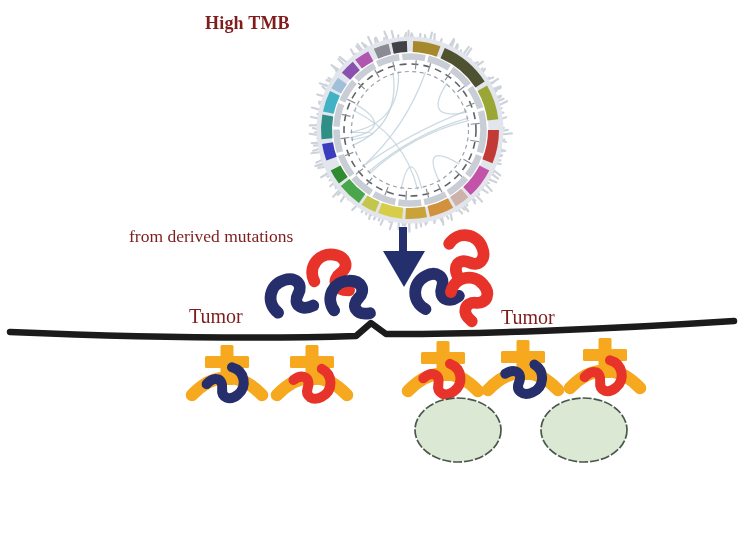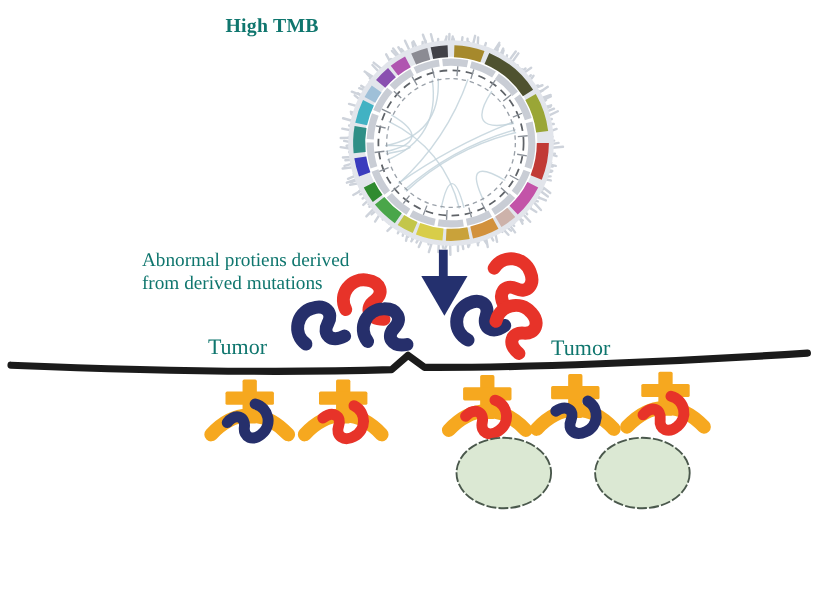--- a/index.html
+++ b/index.html
@@ -1,20 +1,20 @@
 <!DOCTYPE html>
 <html><head>
 <meta charset="utf-8">
 <style>
   html,body{margin:0;padding:0;background:#fff;}
   #stage{
     position:relative;width:744px;height:548px;background:#ffffff;overflow:hidden;
     font-family:"Liberation Serif", serif;
   }
-  .label{position:absolute;color:#0f766e;white-space:nowrap;}
+  .label{position:absolute;color:#7f1d1d;white-space:nowrap;}
   #high-tmb{left:205px;top:13px;font-size:18px;font-weight:bold;letter-spacing:.2px;}
   #annotation{left:129px;top:226px;font-size:17.5px;line-height:21px;}
   .tumor{font-size:20px;}
   #tumor-left{left:189px;top:305px;}
   #tumor-right{left:501px;top:306px;}
   #circos-svg{position:absolute;left:302px;top:22px;}
   #diagram-svg{position:absolute;left:0;top:0;}
 </style>
 </head>
 <body>
@@ -254,21 +254,20 @@
       <line x1="51.26319006592956" y1="130.40389248557415" x2="42.892185321558514" y2="133.7093848195113" stroke="#8a9098" stroke-width="1.2"></line>
       <line x1="47.46390277061154" y1="115.50872374202342" x2="38.532347441685374" y2="116.61656822855147" stroke="#8a9098" stroke-width="1.2"></line>
       <line x1="48.54163559716538" y1="94.37271477733995" x2="39.76909002953404" y2="92.36213171170158" stroke="#8a9098" stroke-width="1.2"></line>
       <line x1="53.22718202240955" y1="81.14970371124846" x2="45.14594658309293" y2="77.18818458667856" stroke="#8a9098" stroke-width="1.2"></line>
       <line x1="62.76998461937231" y1="67.07023444156829" x2="56.09670366157478" y2="61.031416572291484" stroke="#8a9098" stroke-width="1.2"></line>
       <line x1="77.16681755967903" y1="55.366219396647146" x2="72.61765949471365" y2="47.60057963549673" stroke="#8a9098" stroke-width="1.2"></line>
       <line x1="93.06213615735149" y1="48.857289343330784" x2="90.8581890330263" y2="40.13131563988779" stroke="#8a9098" stroke-width="1.2"></line>
     </svg>
 
   <div id="annotation" class="label">
-    <div>Abnormal protiens derived</div>
     <div>from derived mutations</div>
   </div>
 
   <div id="tumor-left" class="label tumor">Tumor</div>
   <div id="tumor-right" class="label tumor">Tumor</div>
 
   <svg id="diagram-svg" width="744" height="548" viewBox="0 0 744 548">
     <path id="membrane" d="M 10 332 C 130 337 262 339 356 336 L 371 323 L 386 334 C 470 334.5 612 329 734 321" fill="none" stroke-linecap="round" stroke-linejoin="round" stroke-width="6.5" stroke="#1b1b1b"></path>
     <g id="arrow">
       <rect x="399" y="227" width="8" height="28" fill="#24306e"></rect>

